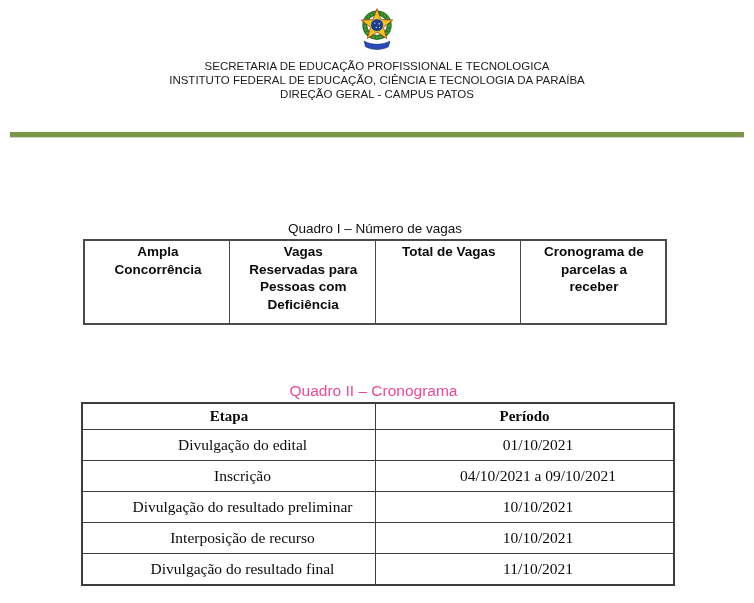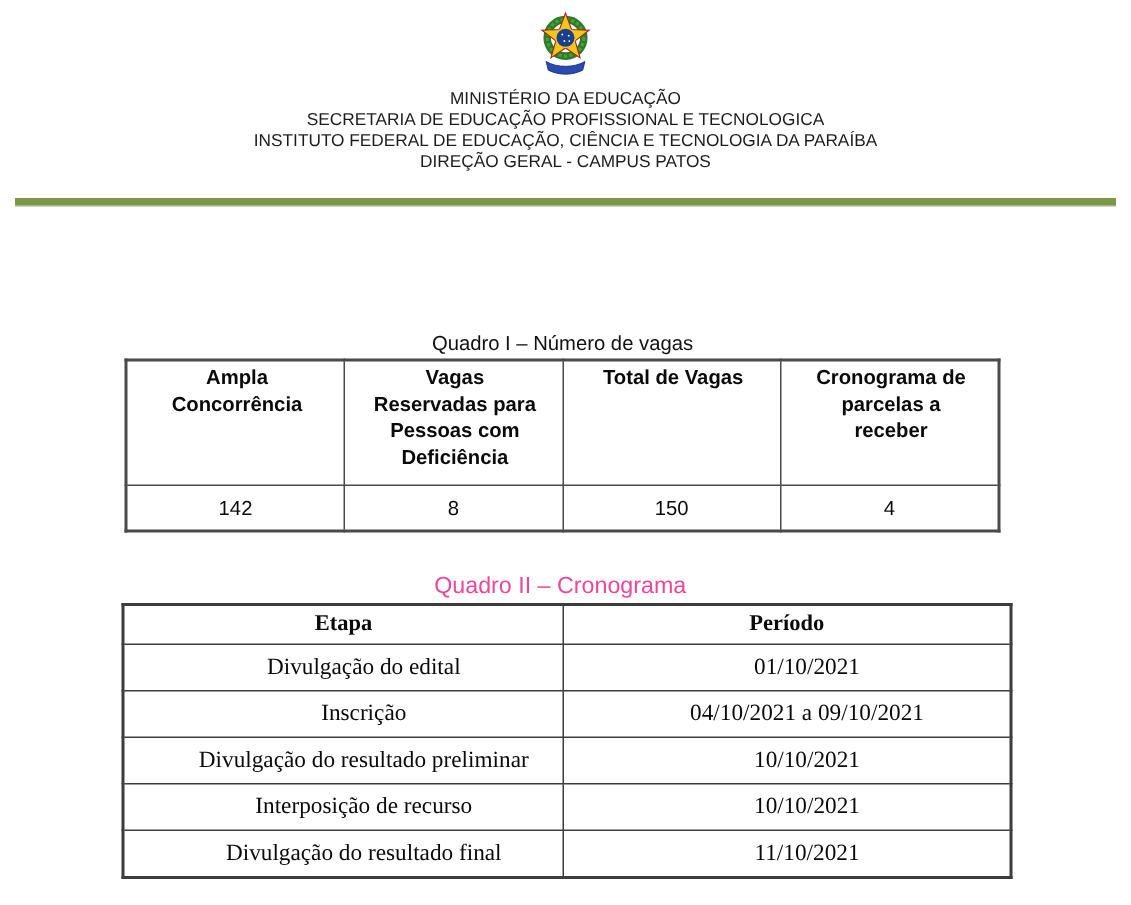--- a/index.html
+++ b/index.html
@@ -109,21 +109,20 @@
       <circle cx="32" cy="28" r="9" fill="#1b3e8e" stroke="#f2c71b" stroke-width="1.2"></circle>
       <circle cx="29" cy="25" r="0.9" fill="#ffffff"></circle>
       <circle cx="35" cy="26" r="0.9" fill="#ffffff"></circle>
       <circle cx="31" cy="31" r="0.9" fill="#ffffff"></circle>
       <circle cx="35.5" cy="31" r="0.8" fill="#ffffff"></circle>
       <path d="M14,50 C 24,56 40,56 50,50 L48,58 C 38,63 26,63 16,58 Z" fill="#2a4bb5" stroke="#16306e" stroke-width="0.8"></path>
     </svg>
   </div>
 
   <div class="letterhead">
-    <div>MINISTÉRIO DA EDUCAÇÃO</div>
     <div>SECRETARIA DE EDUCAÇÃO PROFISSIONAL E TECNOLOGICA</div>
     <div>INSTITUTO FEDERAL DE EDUCAÇÃO, CIÊNCIA E TECNOLOGIA DA PARAÍBA</div>
     <div>DIREÇÃO GERAL - CAMPUS PATOS</div>
   </div>
 
   <div class="green-bar"></div>
 
   <div class="q1-title">Quadro I – Número de vagas</div>
 
   <table class="t1">
@@ -140,26 +139,20 @@
         <div>Deficiência</div>
       </th>
       <th>
         <div>Total de Vagas</div>
       </th>
       <th>
         <div>Cronograma de</div>
         <div>parcelas a</div>
         <div>receber</div>
       </th>
-    </tr>
-    <tr>
-      <td>142</td>
-      <td>8</td>
-      <td>150</td>
-      <td>4</td>
     </tr>
   </tbody>
     </table>
 
   <div class="q2-title">Quadro II – Cronograma</div>
 
   <table class="t2">
     <tbody>
         <tr>
       <th class="col-etapa">Etapa</th>

